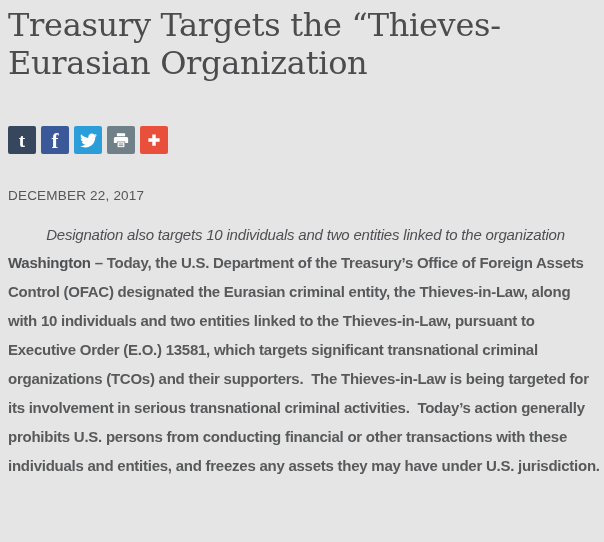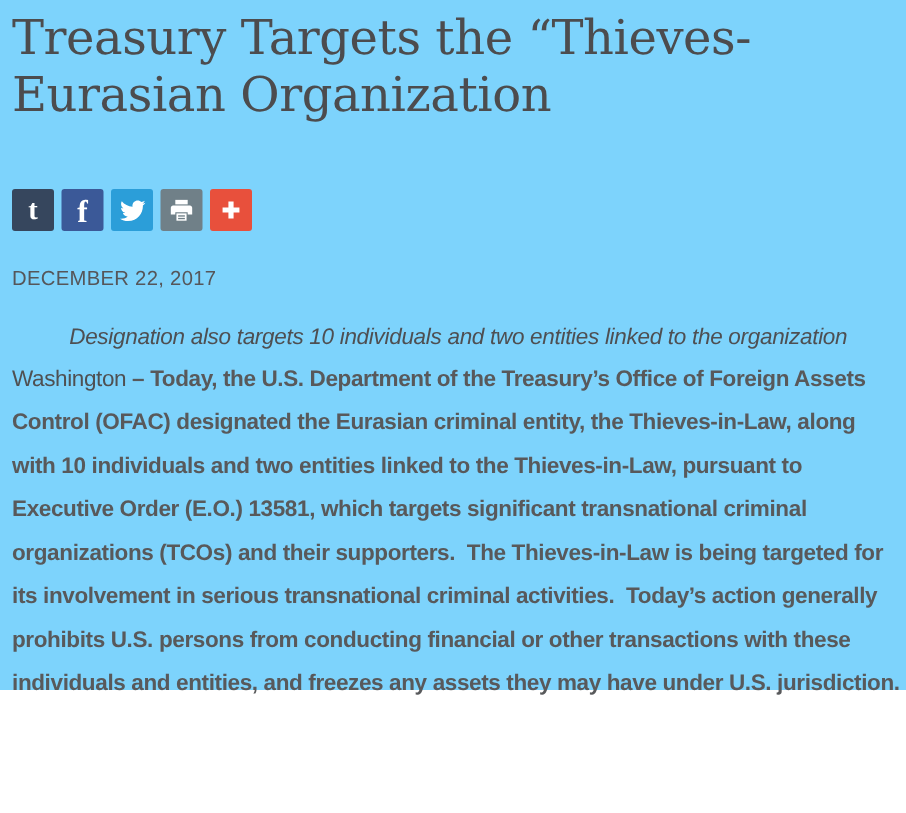--- a/index.html
+++ b/index.html
@@ -3,23 +3,23 @@
 <meta charset="utf-8">
 <style>
   * { margin: 0; padding: 0; box-sizing: border-box; }
   html, body {
     width: 604px; height: 542px;
     background: #ffffff;
     overflow: hidden;
     font-family: "Liberation Sans", sans-serif;
   }
   .page {
-    width: 604px; height: 460px;
+    width: 604px; height: 542px;
     padding: 6px 1px 0 8px;
-    background: #7dd3fc;
+    background: #e5e5e5;
   }
   .title {
     font-family: "DejaVu Serif", "Liberation Serif", serif;
     font-weight: 400;
     font-size: 32px;
     line-height: 38px;
     color: #4c4c4e;
     letter-spacing: -0.3px;
   }
   .title span { display: block; }
@@ -44,41 +44,41 @@
     color: #ffffff;
     font-family: "Liberation Serif", serif;
     font-weight: bold;
     font-size: 19px;
     line-height: 1;
   }
   .glyph.fb { font-size: 21px; transform: translateY(1px); }
   .share-btn svg { display: block; }
   .print-detail { fill: var(--bg, #708088); }
   .date {
-    margin-top: 24px;
+    margin-top: 34px;
     font-size: 13.5px;
     letter-spacing: 0.2px;
     color: #55565a;
   }
   .subtitle {
     margin-top: 23px;
     text-align: center;
     font-style: italic;
     font-size: 15px;
     color: #4e4f52;
     letter-spacing: -0.2px;
   }
   .body-text {
     margin-top: 5px;
     font-size: 15px;
     line-height: 29px;
     color: #58595b;
     letter-spacing: -0.25px;
   }
-  .body-text strong { font-weight: normal; color: #4f5052; }
+  .body-text strong { font-weight: bold; color: #4f5052; }
   .body-text .rest { white-space: pre-wrap; font-weight: bold; }
 </style>
 </head>
 <body>
 
 <div class="page">
 
   <h1 class="title">
     <span>Treasury Targets the “Thieves-</span>
     <span>Eurasian Organization</span>

